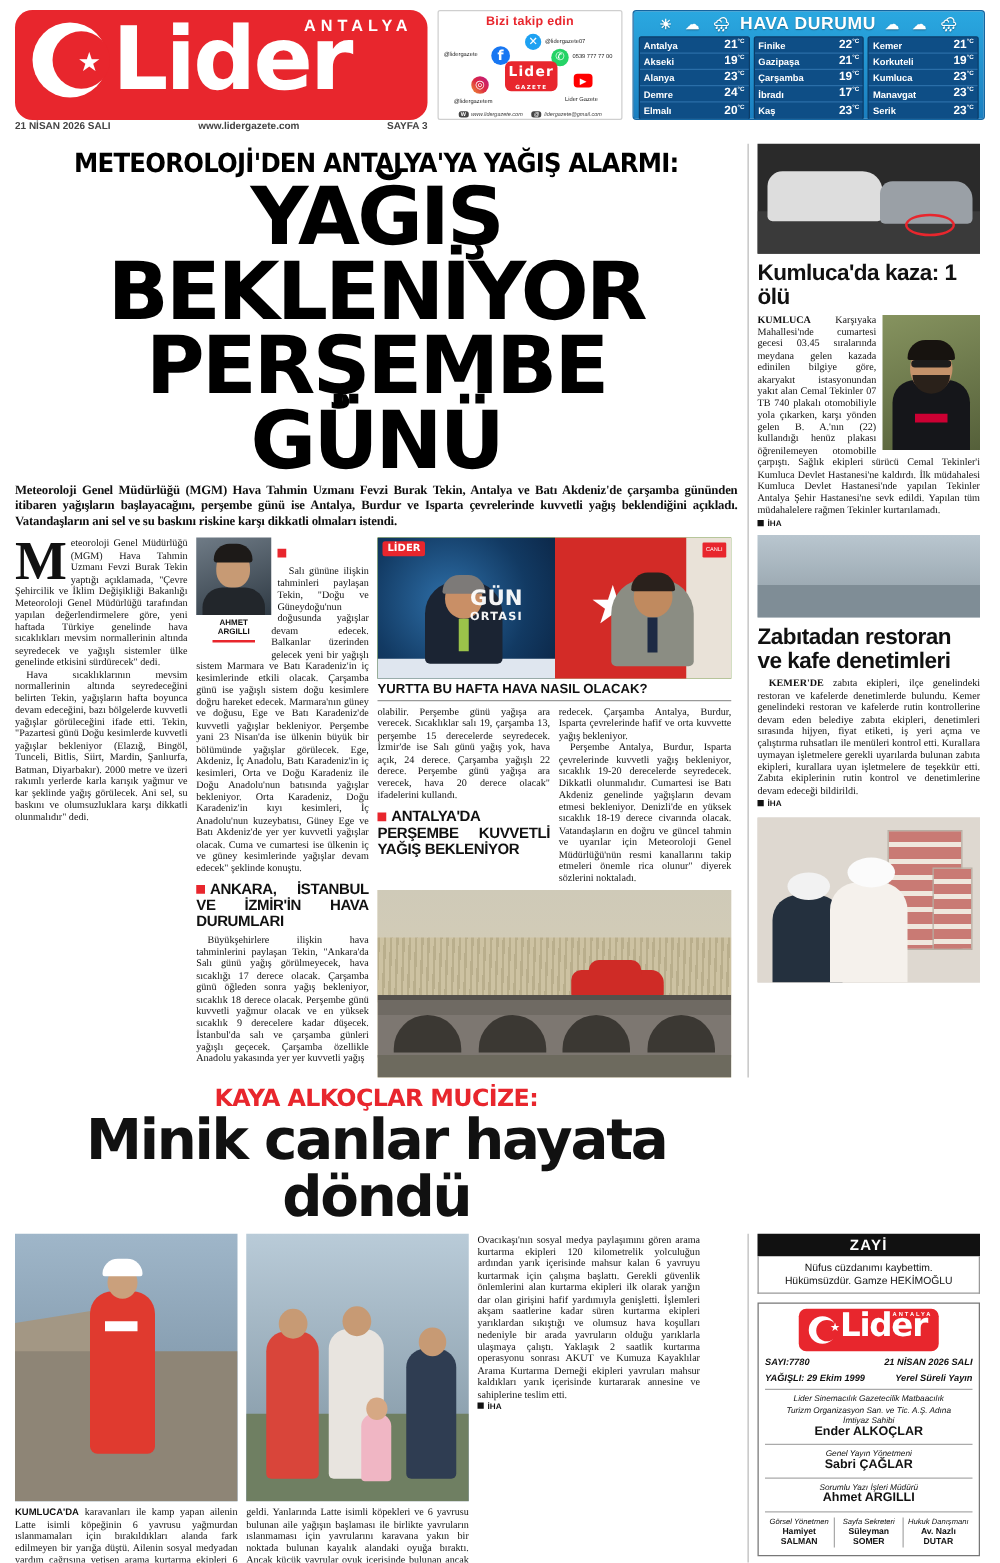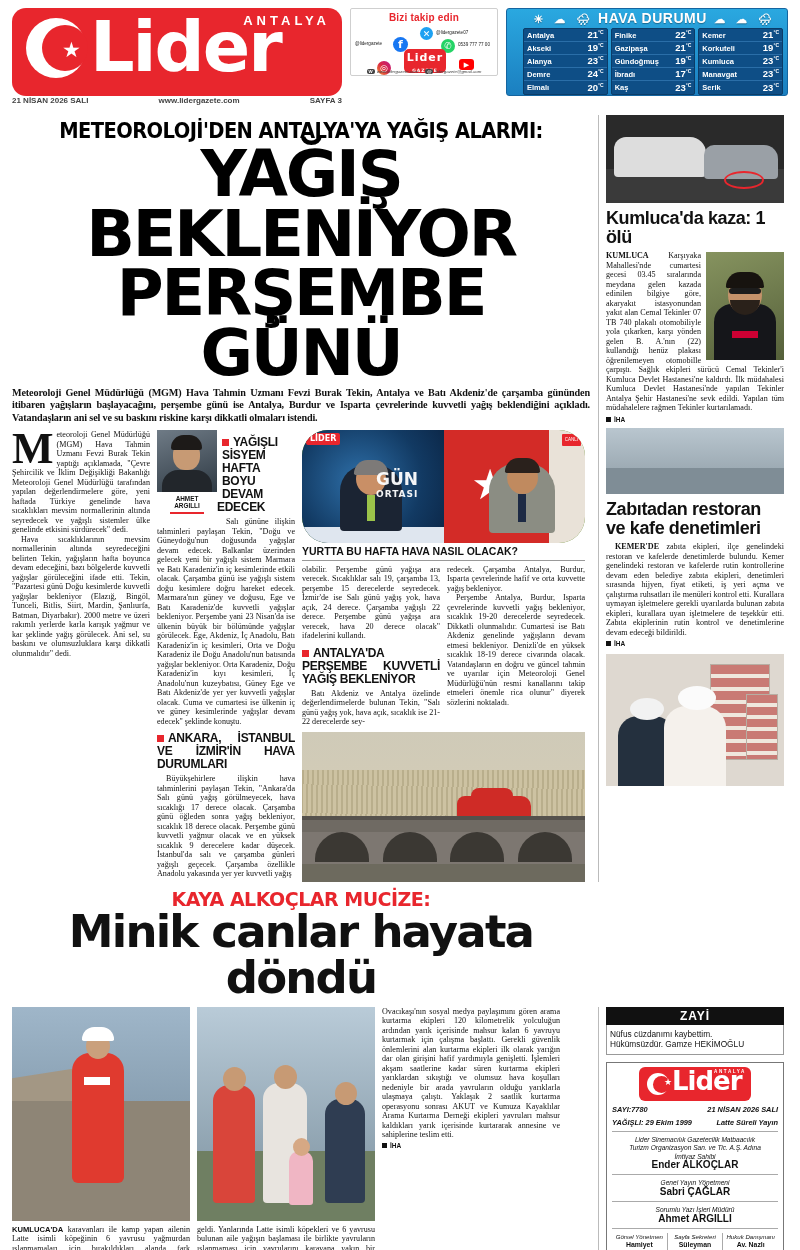--- a/index.html
+++ b/index.html
@@ -39,21 +39,21 @@
     font-family:"Liberation Sans", sans-serif; font-weight:bold;
     font-size:13px; letter-spacing:4px;
   }
   .logo-date-row {
     position:absolute; left:12px; top:96px; width:330px; display:flex; justify-content:space-between;
     font-family:"Liberation Sans", sans-serif; font-size:8px; color:#444; font-weight:bold;
   }
 
   
   .social-box {
-    width:148px; height:68px; border:1px solid #cfcfcf; background:#fff; flex:none;
+    width:148px; height:88px; border:1px solid #cfcfcf; background:#fff; flex:none;
     position:relative; border-radius:2px; overflow:hidden;
   }
   .social-title {
     text-align:center; font-family:"Liberation Sans", sans-serif; font-size:10px;
     color:#e8262d; font-weight:bold; margin-top:3px; letter-spacing:.2px;
   }
   .sc-lbl { position:absolute; font-family:"Liberation Sans", sans-serif; font-size:4.6px; color:#222; white-space:nowrap;}
   .sc-ico { position:absolute; border-radius:50%; display:flex; align-items:center; justify-content:center;
     color:#fff; font-family:"DejaVu Sans", sans-serif; font-weight:bold; }
   .lider-chip {
@@ -64,21 +64,21 @@
   .lider-chip span { display:block; font-size:4.5px; letter-spacing:1px; font-weight:bold; }
   .social-foot {
     position:absolute; bottom:1px; left:0; width:100%; display:flex; justify-content:center; gap:7px;
     font-family:"Liberation Sans", sans-serif; font-size:4.4px; color:#444;
   }
   .social-foot span b { background:#444; color:#fff; padding:0 2px; border-radius:2px; margin-right:2px; }
 
   
   .weather {
     flex:1; height:88px; background:linear-gradient(#2aa8e0,#1b7fc0);
-    border:1px solid #1565a0; border-radius:3px; padding:2px 4px 3px 16px; position:relative; overflow:hidden;
+    border:1px solid #1565a0; border-radius:3px; padding:2px 4px 3px 4px; position:relative; overflow:hidden;
   }
   .wx-title {
     text-align:center; color:#fff; font-family:"Liberation Sans", sans-serif;
     font-weight:bold; font-size:14px; letter-spacing:.5px; line-height:15px;
     text-shadow:0 1px 1px rgba(0,0,0,.35);
   }
   .wx-title .wx-ic { font-size:11px; margin:0 3px; }
   .wx-cols { display:flex; gap:3px; margin-top:1px; }
   .wx-col { flex:1; background:#0e4e86; border:1px solid #0b3c68; border-radius:2px; }
   .wx-row {
@@ -132,21 +132,21 @@
   .portrait .face { position:absolute; left:16px; top:10px; width:27px; height:30px; border-radius:48% 48% 44% 44%; background:#c79a74; }
   .portrait .hair { position:absolute; left:14px; top:5px; width:31px; height:15px; border-radius:16px 16px 3px 3px; background:#1d1a18; }
   .portrait .body { position:absolute; left:5px; bottom:0; width:50px; height:22px; border-radius:16px 16px 0 0; background:#22262b; }
   .pname {
     clear:left; font-family:"Liberation Sans", sans-serif; font-weight:bold;
     font-size:6.4px; text-align:center; width:60px; float:left; line-height:7.2px; margin-bottom:2px;
   }
   .pname .rule { height:2px; background:#e8262d; width:34px; margin:2px auto 4px auto; }
 
   
-  .tvphoto { width:283px; height:113px; position:relative; overflow:hidden; background:#4d7c0f;border-radius:26px; }
+  .tvphoto { width:283px; height:113px; position:relative; overflow:hidden; background:#4d7c0f; }
   .tv-left { position:absolute; left:0; top:0; width:142px; height:100%;
     background:radial-gradient(circle at 40% 45%, #2e6fa8 0%, #123a63 60%, #0b2545 100%); }
   .tv-right { position:absolute; right:0; top:0; width:141px; height:100%; background:#e9e2d8; }
   .tv-flag { position:absolute; right:36px; top:0; width:105px; height:100%; background:#d32b27; }
   .tv-star { position:absolute; right:76px; top:34px; color:#fff; font-size:42px; line-height:42px; }
   .tv-anchor { position:absolute; left:38px; bottom:12px; width:62px; height:66px; background:#1b2433; border-radius:26px 26px 4px 4px;}
   .tv-anchor .h { position:absolute; left:16px; top:-2px; width:30px; height:32px; border-radius:50%; background:#c98f66; }
   .tv-anchor .hh { position:absolute; left:14px; top:-5px; width:34px; height:15px; border-radius:16px 16px 2px 2px; background:#7d7a78; }
   .tv-anchor .tie { position:absolute; left:27px; top:30px; width:8px; height:26px; background:#9bc34a; }
   .tv-guest { position:absolute; right:30px; bottom:10px; width:66px; height:70px; background:#8b8d83; border-radius:28px 28px 4px 4px;}
@@ -251,21 +251,21 @@
   .ph2 .kid .hd { position:absolute; left:4px; top:-13px; width:17px; height:18px; border-radius:50%; background:#d6a884; }
   .cap-bold { font-family:"Liberation Serif", serif; font-size:8.1px; line-height:9.5px; text-align:justify; margin-top:4px; }
   .cap-bold b { font-family:"Liberation Sans", sans-serif; font-size:7.6px; }
 
   .lower-right { width:186px; border-left:1px solid #bbb; padding-left:7px; }
   .zayi-head {
     background:#111; color:#fff; text-align:center; font-family:"Liberation Sans", sans-serif;
     font-weight:bold; font-size:12px; padding:2px 0; letter-spacing:1px;
   }
   .zayi-body {
-    border:1px solid #999; border-top:none; text-align:left; font-size:8.3px;
+    border:1px solid #999; border-top:none; text-align:center; font-size:8.3px;
     padding:4px 3px 5px 3px; line-height:10px; font-family:"Liberation Sans", sans-serif;
   }
   .zayi-body b { font-weight:normal;margin-top:16px; }
 
   .imprint { border:1px solid #777; margin-top:7px; padding:4px 5px 6px 5px; }
   .imp-logo { width:112px; height:34px; background:#e8262d; border-radius:6px; margin:0 auto; position:relative; overflow:hidden;}
   .imp-logo .co { position:absolute; left:8px; top:6px; width:22px; height:22px; border-radius:50%; background:#fff;}
   .imp-logo .ci { position:absolute; left:14px; top:9px; width:17px; height:17px; border-radius:50%; background:#e8262d;}
   .imp-logo .st { position:absolute; left:25px; top:11px; color:#fff; font-size:9px; line-height:9px;}
   .imp-logo .wd { position:absolute; left:33px; top:-1px; color:#fff; font-family:"DejaVu Sans", sans-serif;
@@ -365,21 +365,21 @@
         <div class="wx-col">
           <div class="wx-row">
               <span class="wx-city">Finike</span>
               <span class="wx-temp"><i style="font-style:normal">22</i><sup>°C</sup></span>
             </div>
           <div class="wx-row">
               <span class="wx-city">Gazipaşa</span>
               <span class="wx-temp"><i style="font-style:normal">21</i><sup>°C</sup></span>
             </div>
           <div class="wx-row">
-              <span class="wx-city">Gündoğmuş</span>
+              <span class="wx-city">Çarşamba</span>
               <span class="wx-temp"><i style="font-style:normal">19</i><sup>°C</sup></span>
             </div>
           <div class="wx-row">
               <span class="wx-city">İbradı</span>
               <span class="wx-temp"><i style="font-style:normal">17</i><sup>°C</sup></span>
             </div>
           <div class="wx-row">
               <span class="wx-city">Kaş</span>
               <span class="wx-temp"><i style="font-style:normal">23</i><sup>°C</sup></span>
             </div>
@@ -432,21 +432,21 @@
             <div class="body"></div>
               <div class="face"></div>
               <div class="hair"></div>
           </div>
           <div class="pname">
             <span>AHMET</span><br>
             <span>ARGILLI</span>
             <div class="rule"></div>
           </div>
           <div class="subhead">
-            <span class="sq"></span><span>YAĞIŞLI SİSYEM HAFTA BOYU DEVAM EDECEK</span>
+            <span class="sq"></span>
           </div>
           <p>Salı gününe ilişkin tahminleri paylaşan Tekin, "Doğu ve Güneydoğu'nun doğusunda yağışlar devam edecek. Balkanlar üzerinden gelecek yeni bir yağışlı sistem Marmara ve Batı Karadeniz'in iç kesimlerinde etkili olacak. Çarşamba günü ise yağışlı sistem doğu kesimlere doğru hareket edecek. Marmara'nın güney ve doğusu, Ege ve Batı Karadeniz'de kuvvetli yağışlar bekleniyor. Perşembe yani 23 Nisan'da ise ülkenin büyük bir bölümünde yağışlar görülecek. Ege, Akdeniz, İç Anadolu, Batı Karadeniz'in iç kesimleri, Orta ve Doğu Karadeniz ile Doğu Anadolu'nun batısında yağışlar bekleniyor. Orta Karadeniz, Doğu Karadeniz'in kıyı kesimleri, İç Anadolu'nun kuzeybatısı, Güney Ege ve Batı Akdeniz'de yer yer kuvvetli yağışlar olacak. Cuma ve cumartesi ise ülkenin iç ve güney kesimlerinde yağışlar devam edecek" şeklinde konuştu.</p>
           <div class="subhead">
             <span class="sq"></span><span>ANKARA, İSTANBUL VE İZMİR'İN HAVA DURUMLARI</span>
           </div>
           <p>Büyükşehirlere ilişkin hava tahminlerini paylaşan Tekin, "Ankara'da Salı günü yağış görülmeyecek, hava sıcaklığı 17 derece olacak. Çarşamba günü öğleden sonra yağış bekleniyor, sıcaklık 18 derece olacak. Perşembe günü kuvvetli yağmur olacak ve en yüksek sıcaklık 9 derecelere kadar düşecek. İstanbul'da salı ve çarşamba günleri yağışlı geçecek. Çarşamba özellikle Anadolu yakasında yer yer kuvvetli yağış</p>
         </div>
 
         <div class="col" style="width:283px;">
           <div class="tvphoto">
@@ -473,21 +473,20 @@
             </div>
           </div>
           <div class="tv-caption">YURTTA BU HAFTA HAVA NASIL OLACAK?</div>
 
           <div style="display:flex;gap:7px;">
             <div style="width:138px;">
               <p class="noind" style="font-size:8.1px;line-height:9.5px;text-align:justify;margin:0;">olabilir. Perşembe günü yağışa ara verecek. Sıcaklıklar salı 19, çarşamba 13, perşembe 15 derecelerde seyredecek. İzmir'de ise Salı günü yağış yok, hava açık, 24 derece. Çarşamba yağışlı 22 derece. Perşembe günü yağışa ara verecek, hava 20 derece olacak" ifadelerini kullandı.</p>
               <div class="subhead">
                 <span class="sq"></span><span>ANTALYA'DA PERŞEMBE KUVVETLİ YAĞIŞ BEKLENİYOR</span>
               </div>
-              <p style="font-size:8.1px;line-height:9.5px;text-align:justify;margin:0;text-indent:9px;">Batı Akdeniz ve Antalya özelinde değerlendirmelerde bulunan Tekin, "Salı günü yağış yok, hava açık, sıcaklık ise 21-22 derecelerde sey-</p>
             </div>
             <div style="width:138px;">
               <p class="noind" style="font-size:8.1px;line-height:9.5px;text-align:justify;margin:0;">redecek. Çarşamba Antalya, Burdur, Isparta çevrelerinde hafif ve orta kuvvette yağış bekleniyor.</p>
               <p style="font-size:8.1px;line-height:9.5px;text-align:justify;margin:0;text-indent:9px;">Perşembe Antalya, Burdur, Isparta çevrelerinde kuvvetli yağış bekleniyor, sıcaklık 19-20 derecelerde seyredecek. Dikkatli olunmalıdır. Cumartesi ise Batı Akdeniz genelinde yağışların devam etmesi bekleniyor. Denizli'de en yüksek sıcaklık 18-19 derece civarında olacak. Vatandaşların en doğru ve güncel tahmin ve uyarılar için Meteoroloji Genel Müdürlüğü'nün resmi kanallarını takip etmeleri önemle rica olunur" diyerek sözlerini noktaladı.</p>
             </div>
           </div>
 
           <div class="bridge">
             <div class="sky"></div>
               <div class="reeds"></div>
@@ -615,21 +614,21 @@
           <div class="st">★</div>
           <div class="wd">Lider</div>
           <div class="an">ANTALYA</div>
         </div>
         <div class="imp-row">
           <span><span>SAYI:</span><span>7780</span></span>
           <span>21 NİSAN 2026 SALI</span>
         </div>
         <div class="imp-row">
           <span><span>YAĞIŞLI:</span> <span>29 Ekim 1999</span></span>
-          <span>Latte Süreli Yayın</span>
+          <span>Yerel Süreli Yayın</span>
         </div>
         <div class="imp-hr"></div>
         <div class="imp-c">
           <span>Lider Sinemacılık Gazetecilik Matbaacılık</span><br>
           <span>Turizm Organizasyon San. ve Tic. A.Ş. Adına</span><br>
           <span>İmtiyaz Sahibi</span><br>
           <b>Ender ALKOÇLAR</b>
         </div>
         <div class="imp-hr"></div>
         <div class="imp-c">

